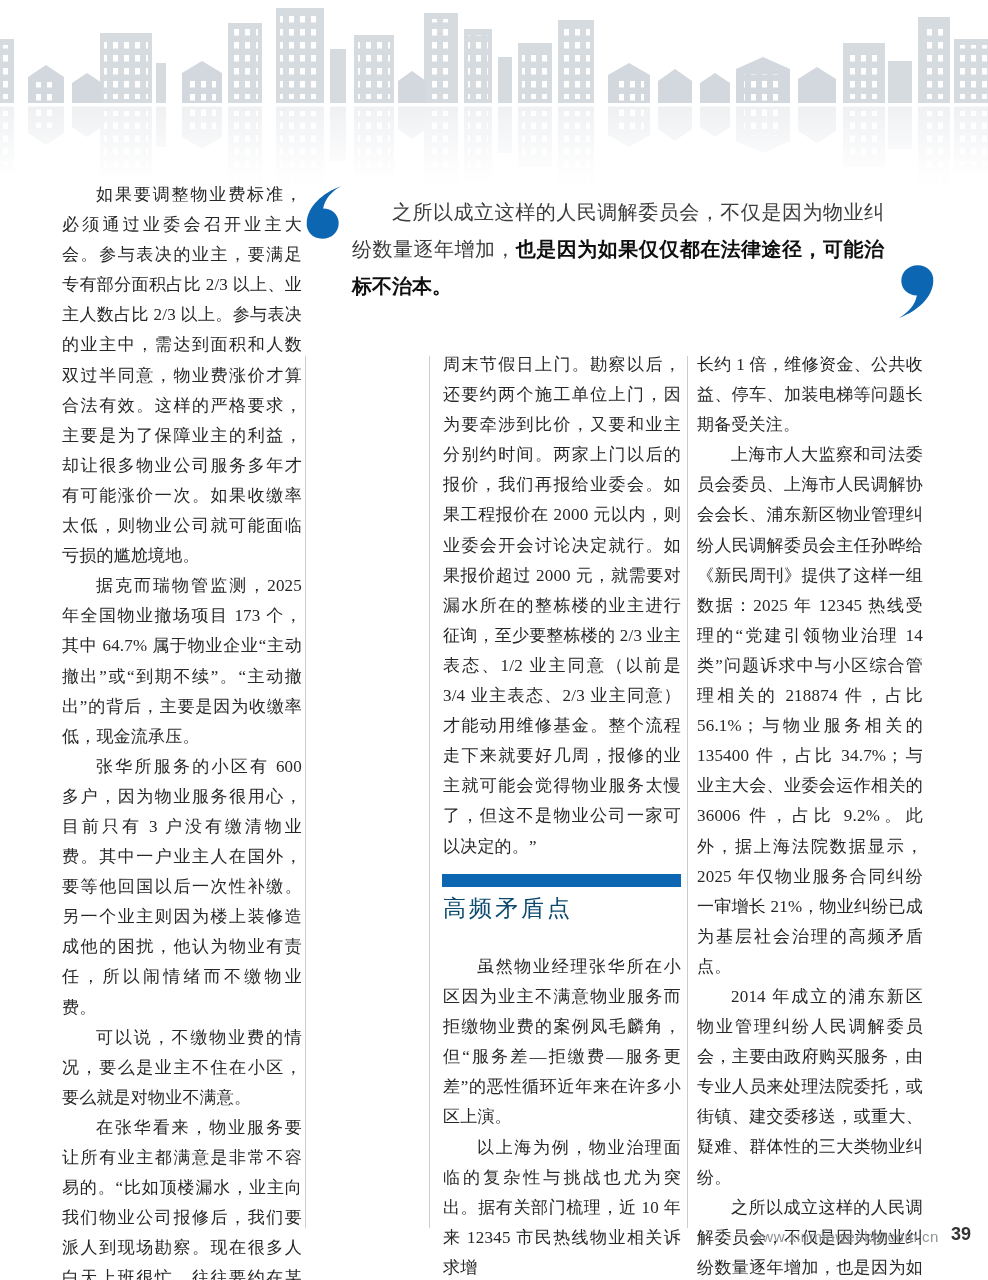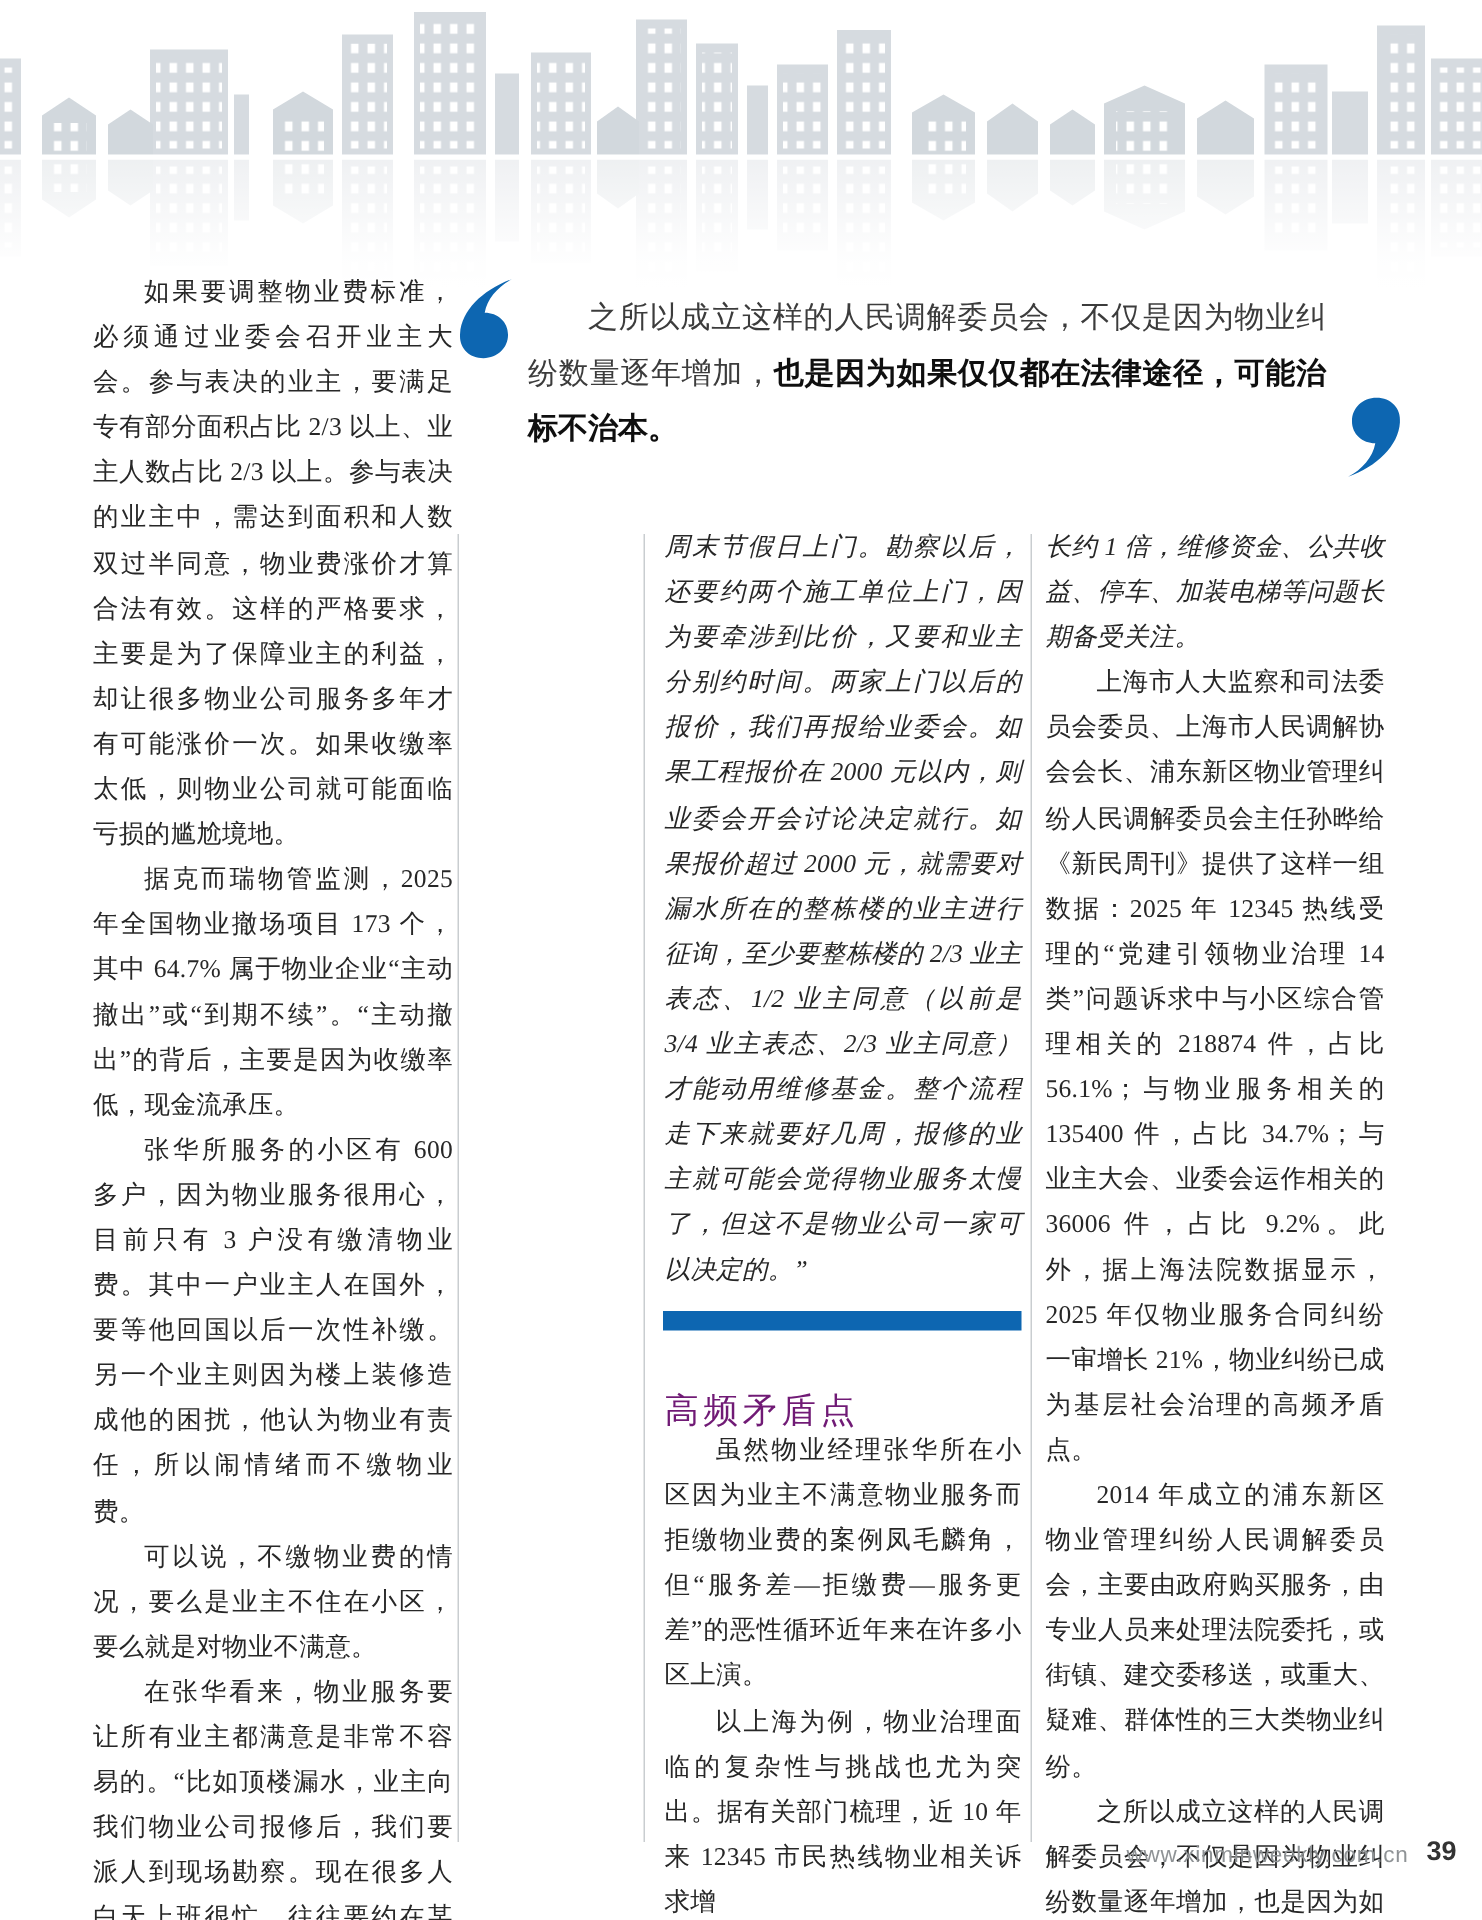--- a/index.html
+++ b/index.html
@@ -21,35 +21,35 @@
     text-align:justify; text-indent:2em;
   }
   .pull-quote .bold-part { font-weight:700; color:#0f0f0f; }
 
   
   .col {
     position:absolute; text-align:justify; color:#272727;
     font-size:17px; line-height:30.1px; letter-spacing:0.2px;
   }
   .col p { margin:0; text-indent:2em; }
-  .col p.no-indent { text-indent:0;font-style:italic; }
+  .col p.no-indent { text-indent:0; }
   .col-left      { left:62px;  top:180px; width:240px; }
   .col-mid-top   { left:443px; top:350px; width:238px; }
   .col-mid-bottom{ left:443px; top:952px; width:238px; }
   .col-right     { left:697px; top:350px; width:226px; }
 
   .divider { position:absolute; top:356px; width:1px; height:872px; background:#c9cdd0; }
   .divider.d1 { left:305px; }
   .divider.d2 { left:429px; }
   .divider.d3 { left:687px; }
 
   .section-bar { position:absolute; left:442px; top:874px; width:239px; height:13px; background:#0d66b1; }
   .section-heading {
     position:absolute; left:443px; top:893px;
-    font-size:23px; letter-spacing:3px; color:#701a75;margin-top:32px;
+    font-size:23px; letter-spacing:3px; color:#0c4a6e;
   }
 
   .footer {
     position:absolute; top:1224px; right:58px;
     display:flex; align-items:flex-end; gap:12px;
     font-family:"Liberation Sans","DejaVu Sans",sans-serif;
   }
   .footer .url  { font-size:15px; color:#8f9396; letter-spacing:0.5px; }
   .footer .pnum { font-size:18px; color:#333333; font-weight:600; }
 </style>

